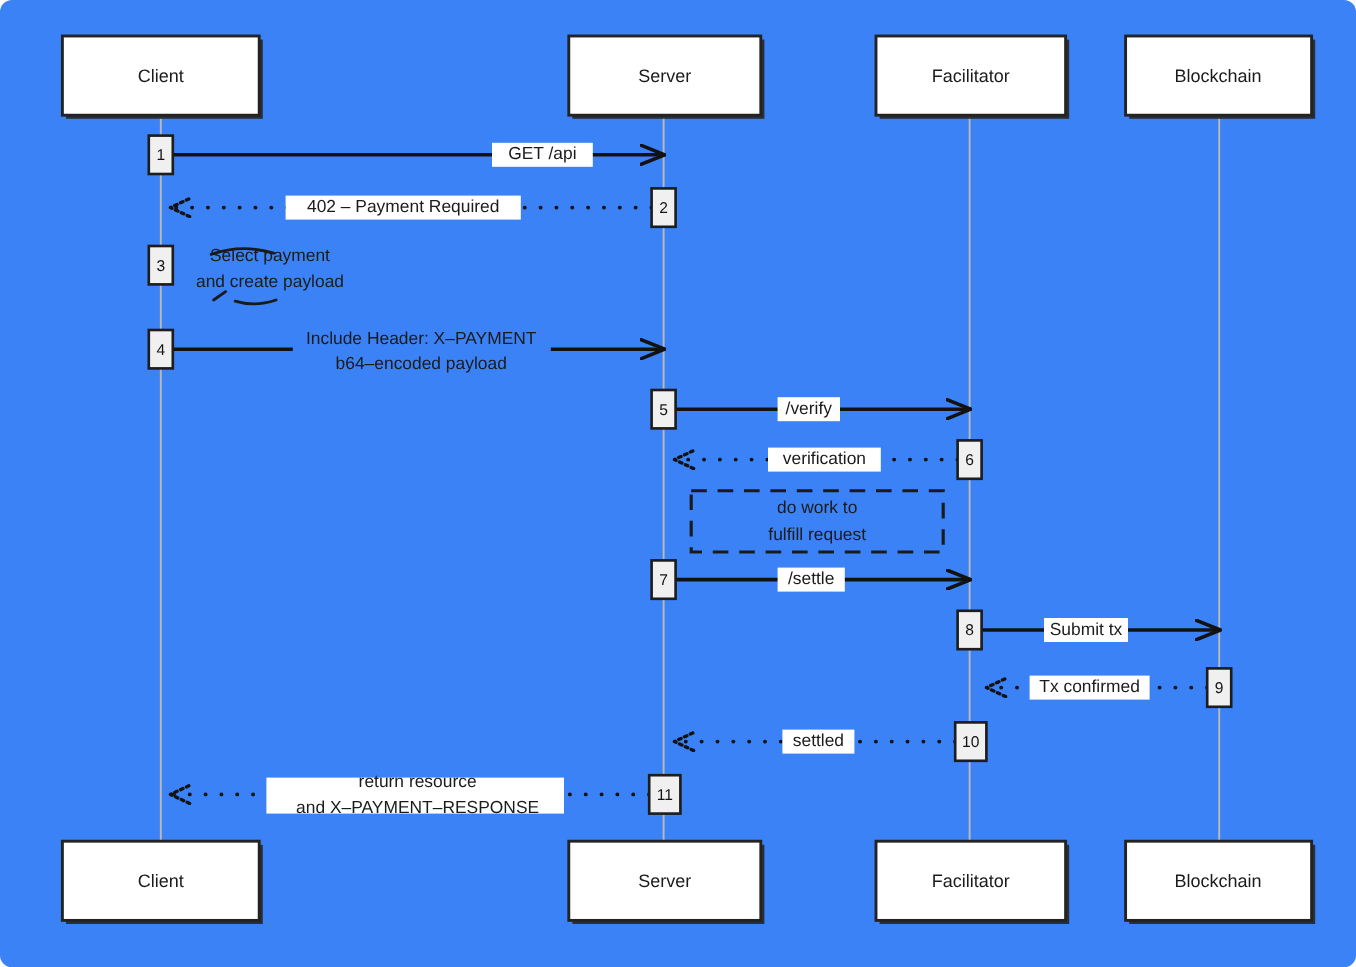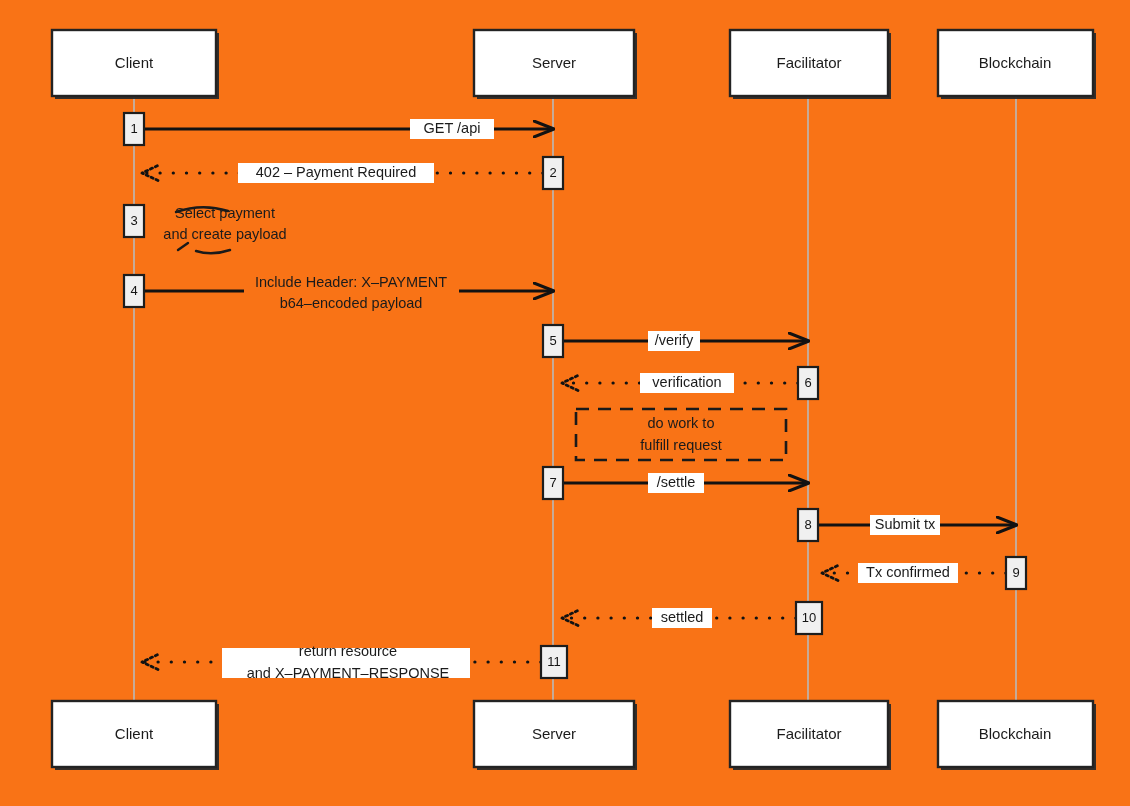--- a/index.html
+++ b/index.html
@@ -11,21 +11,22 @@
   body {
     font-family: "Liberation Sans", sans-serif;
     width: 1130px;
     height: 806px;
     overflow: hidden;
   }
   #diagram-root {
     position: relative;
     width: 1130px;
     height: 806px;
-    background: #f97316;
+    background: #3b82f6;
+    border-radius: 10px;
   }
   svg#seq-svg {
     position: absolute;
     top: 0;
     left: 0;
     width: 1130px;
     height: 806px;
     display: block;
   }
   .participant-label {

